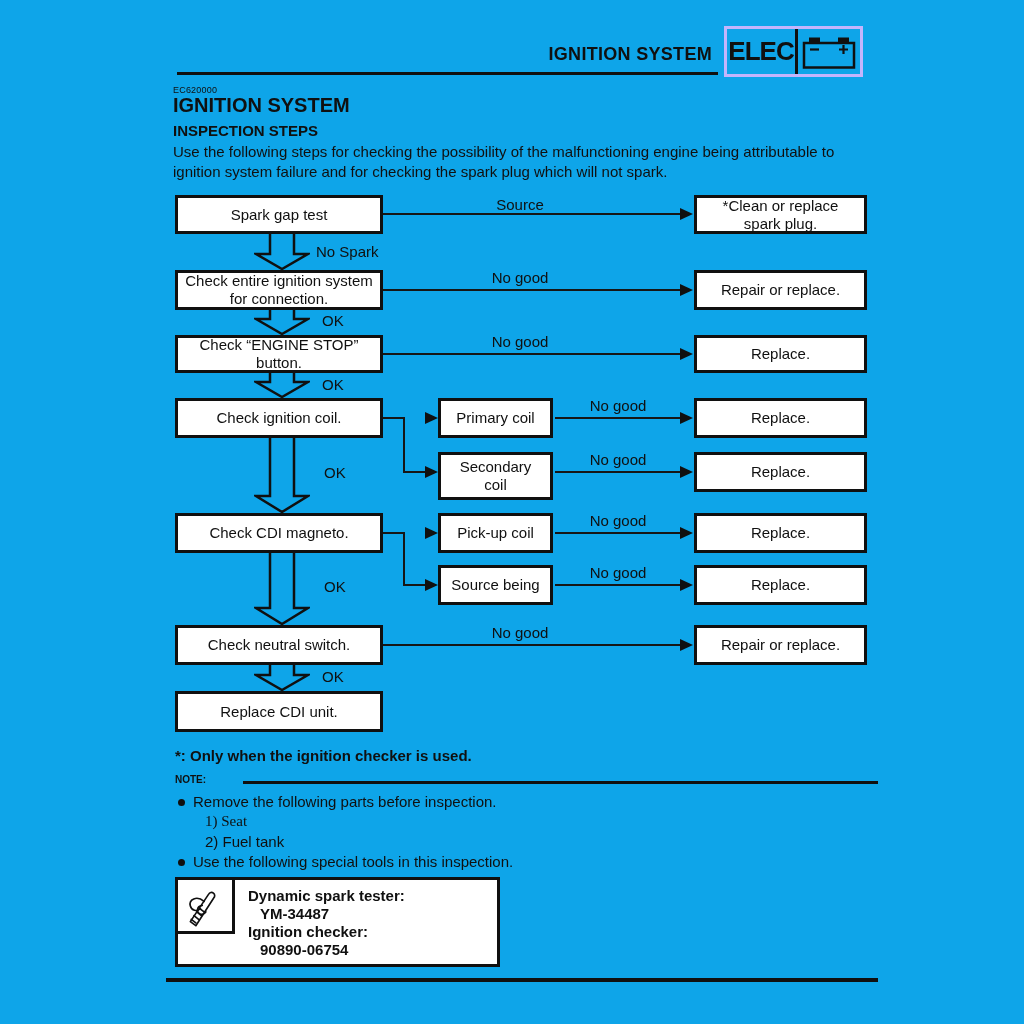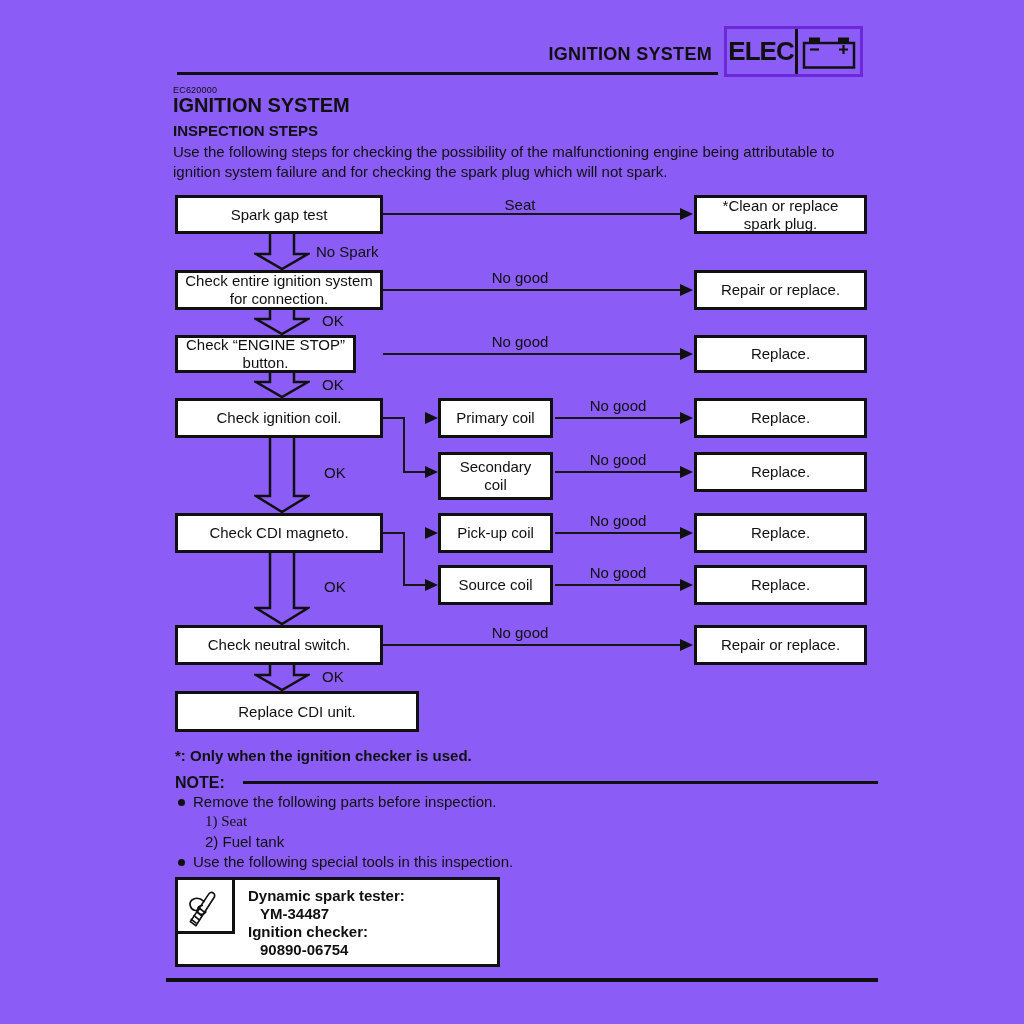--- a/index.html
+++ b/index.html
@@ -1,32 +1,32 @@
 <!DOCTYPE html>
 <html><head>
 <meta charset="utf-8">
 <style>
   html,body{margin:0;padding:0;background:#e9e9e9;}
-  .page{position:relative;width:1024px;height:1024px;background:#8b5cf6;
+  .page{position:relative;width:1024px;height:1024px;background:#0ea5e9;
         font-family:"Liberation Sans", sans-serif;color:#101010;overflow:hidden;}
   .fbox{position:absolute;border:3px solid #101010;background:#fff;
         display:flex;align-items:center;justify-content:center;text-align:center;
         font-size:15px;line-height:18px;color:#101010;padding:0 6px;box-sizing:border-box;}
   .lbl{position:absolute;font-size:15px;color:#101010;white-space:nowrap;}
   .lblc{position:absolute;font-size:15px;color:#101010;text-align:center;}
   .hl{position:absolute;height:2px;background:#161616;}
   .vl{position:absolute;width:2px;background:#161616;}
   .tri{position:absolute;width:0;height:0;border-top:6px solid transparent;
        border-bottom:6px solid transparent;border-left:13px solid #101010;}
   .rule{position:absolute;background:#101010;}
   .b{font-weight:bold;}
   .hdr-title{position:absolute;left:392px;top:44px;width:320px;text-align:right;
              font-size:18px;font-weight:bold;letter-spacing:.3px;}
   .elec{position:absolute;left:724px;top:26px;width:139px;height:51px;
-        border:3px solid #6d28d9;box-sizing:border-box;display:flex;}
+        border:3px solid #c4b5fd;box-sizing:border-box;display:flex;}
   .elec .c1{width:68px;border-right:3px solid #101010;display:flex;align-items:center;
             justify-content:center;font-size:26px;font-weight:bold;letter-spacing:-1px;}
   .elec .c2{flex:1;display:flex;align-items:center;justify-content:center;}
   .code{position:absolute;left:173px;top:85px;font-size:9px;letter-spacing:.2px;}
   .sec-title{position:absolute;left:173px;top:94px;font-size:20px;font-weight:bold;}
   .sub-title{position:absolute;left:173px;top:122px;font-size:15px;font-weight:bold;}
   .intro{position:absolute;left:173px;top:142px;font-size:15px;line-height:20px;}
   .intro span{display:block;}
   .note-txt{font-size:15px;}
   .dot{display:inline-block;width:7px;height:7px;border-radius:50%;background:#101010;
@@ -63,30 +63,30 @@
   <div class="code">EC620000</div>
   <div class="sec-title">IGNITION SYSTEM</div>
   <div class="sub-title">INSPECTION STEPS</div>
   <div class="intro">
     <span>Use the following steps for checking the possibility of the malfunctioning engine being attributable to</span>
     <span>ignition system failure and for checking the spark plug which will not spark.</span>
   </div>
 
   <div class="fbox" style="left:175px;top:195px;width:208px;height:39px;">Spark gap test</div>
   <div class="fbox" style="left:175px;top:270px;width:208px;height:40px;">Check entire ignition system for connection.</div>
-  <div class="fbox" style="left:175px;top:335px;width:181px;height:38px;">Check “ENGINE STOP” button.</div>
+  <div class="fbox" style="left:175px;top:335px;width:208px;height:38px;">Check “ENGINE STOP” button.</div>
   <div class="fbox" style="left:175px;top:398px;width:208px;height:40px;">Check ignition coil.</div>
   <div class="fbox" style="left:175px;top:513px;width:208px;height:40px;">Check CDI magneto.</div>
   <div class="fbox" style="left:175px;top:625px;width:208px;height:40px;">Check neutral switch.</div>
-  <div class="fbox" style="left:175px;top:691px;width:244px;height:41px;">Replace CDI unit.</div>
+  <div class="fbox" style="left:175px;top:691px;width:208px;height:41px;">Replace CDI unit.</div>
 
   <div class="fbox" style="left:438px;top:398px;width:115px;height:40px;">Primary coil</div>
   <div class="fbox" style="left:438px;top:452px;width:115px;height:48px;">Secondary coil</div>
   <div class="fbox" style="left:438px;top:513px;width:115px;height:40px;">Pick-up coil</div>
-  <div class="fbox" style="left:438px;top:565px;width:115px;height:40px;">Source coil</div>
+  <div class="fbox" style="left:438px;top:565px;width:115px;height:40px;">Source being</div>
 
   <div class="fbox" style="left:694px;top:195px;width:173px;height:39px;">*Clean or replace spark plug.</div>
   <div class="fbox" style="left:694px;top:270px;width:173px;height:40px;">Repair or replace.</div>
   <div class="fbox" style="left:694px;top:335px;width:173px;height:38px;">Replace.</div>
   <div class="fbox" style="left:694px;top:398px;width:173px;height:40px;">Replace.</div>
   <div class="fbox" style="left:694px;top:452px;width:173px;height:40px;">Replace.</div>
   <div class="fbox" style="left:694px;top:513px;width:173px;height:40px;">Replace.</div>
   <div class="fbox" style="left:694px;top:565px;width:173px;height:40px;">Replace.</div>
   <div class="fbox" style="left:694px;top:625px;width:173px;height:40px;">Repair or replace.</div>
 
@@ -111,21 +111,21 @@
   <div class="vl" style="left:403px;top:417px;height:56px;"></div>
   <div class="hl" style="left:403px;top:471px;width:23px;"></div>
   <div class="tri" style="left:425px;top:412px;"></div>
   <div class="tri" style="left:425px;top:466px;"></div>
   <div class="hl" style="left:383px;top:532px;width:22px;"></div>
   <div class="vl" style="left:403px;top:532px;height:54px;"></div>
   <div class="hl" style="left:403px;top:584px;width:23px;"></div>
   <div class="tri" style="left:425px;top:527px;"></div>
   <div class="tri" style="left:425px;top:579px;"></div>
 
-  <div class="lblc" style="left:400px;top:196px;width:240px;">Seat</div>
+  <div class="lblc" style="left:400px;top:196px;width:240px;">Source</div>
   <div class="lblc" style="left:400px;top:269px;width:240px;">No good</div>
   <div class="lblc" style="left:400px;top:333px;width:240px;">No good</div>
   <div class="lblc" style="left:558px;top:397px;width:120px;">No good</div>
   <div class="lblc" style="left:558px;top:451px;width:120px;">No good</div>
   <div class="lblc" style="left:558px;top:512px;width:120px;">No good</div>
   <div class="lblc" style="left:558px;top:564px;width:120px;">No good</div>
   <div class="lblc" style="left:400px;top:624px;width:240px;">No good</div>
   <div class="lbl" style="left:316px;top:243px;">No Spark</div>
   <div class="lbl" style="left:322px;top:312px;">OK</div>
   <div class="lbl" style="left:322px;top:376px;">OK</div>
@@ -146,21 +146,21 @@
     <path d="M16 0 V58 H2 L28 74 L54 58 H40 V0" fill="none" stroke="#101010" stroke-width="2.5"></path>
   </svg>
   <svg class="darrow" style="left:254px;top:553px;" width="56" height="72" viewBox="0 0 56 72">
     <path d="M16 0 V55 H2 L28 71 L54 55 H40 V0" fill="none" stroke="#101010" stroke-width="2.5"></path>
   </svg>
   <svg class="darrow" style="left:254px;top:665px;" width="56" height="26" viewBox="0 0 56 26">
     <path d="M16 0 V10 H2 L28 25 L54 10 H40 V0" fill="none" stroke="#101010" stroke-width="2.5"></path>
   </svg>
 
   <div class="lbl b" style="left:175px;top:747px;">*: Only when the ignition checker is used.</div>
-  <div class="lbl b" style="left:175px;top:774px;font-size:16px;">NOTE:</div>
+  <div class="lbl b" style="left:175px;top:774px;font-size:10px;">NOTE:</div>
   <div class="rule" style="left:243px;top:781px;width:635px;height:3px;"></div>
   <div class="lbl note-txt" style="left:178px;top:793px;"><span class="dot"></span><span>Remove the following parts before inspection.</span></div>
   <div class="lbl note-txt" style="left:205px;top:813px;font-family:Liberation Serif, serif;">1) Seat</div>
   <div class="lbl note-txt" style="left:205px;top:833px;">2) Fuel tank</div>
   <div class="lbl note-txt" style="left:178px;top:853px;"><span class="dot"></span><span>Use the following special tools in this inspection.</span></div>
 
   <div class="toolbox" style="left:175px;top:877px;width:325px;height:90px;">
     <div class="toolcell">
       <svg width="44" height="44" viewBox="0 0 48 48">
         <g stroke="#101010" fill="none" stroke-width="1.8" stroke-linecap="round" stroke-linejoin="round">

